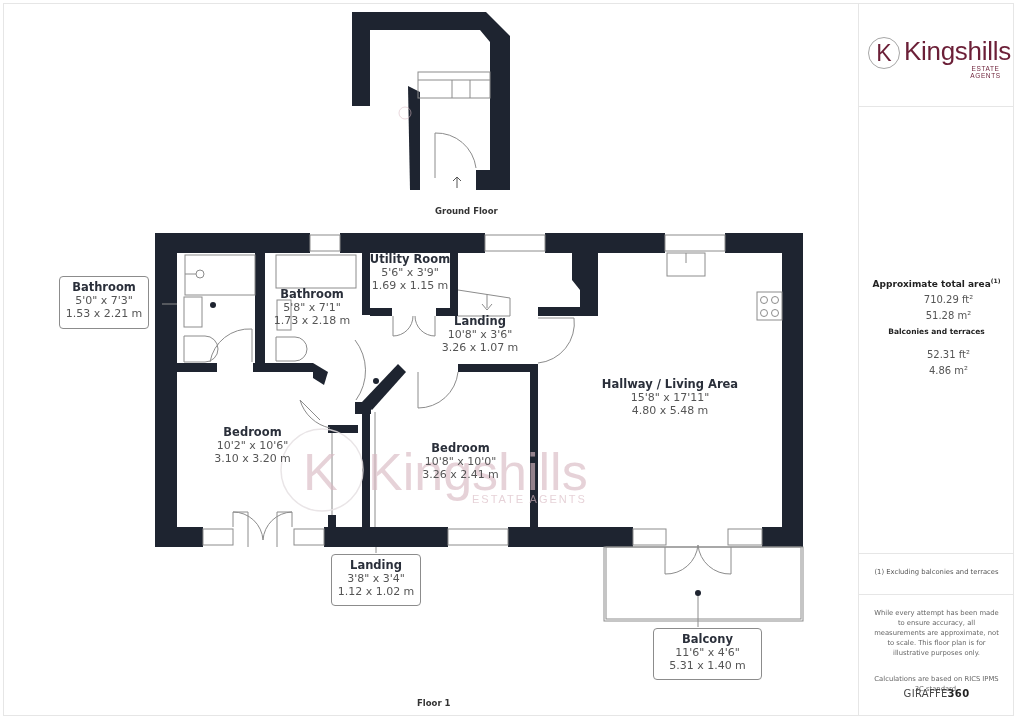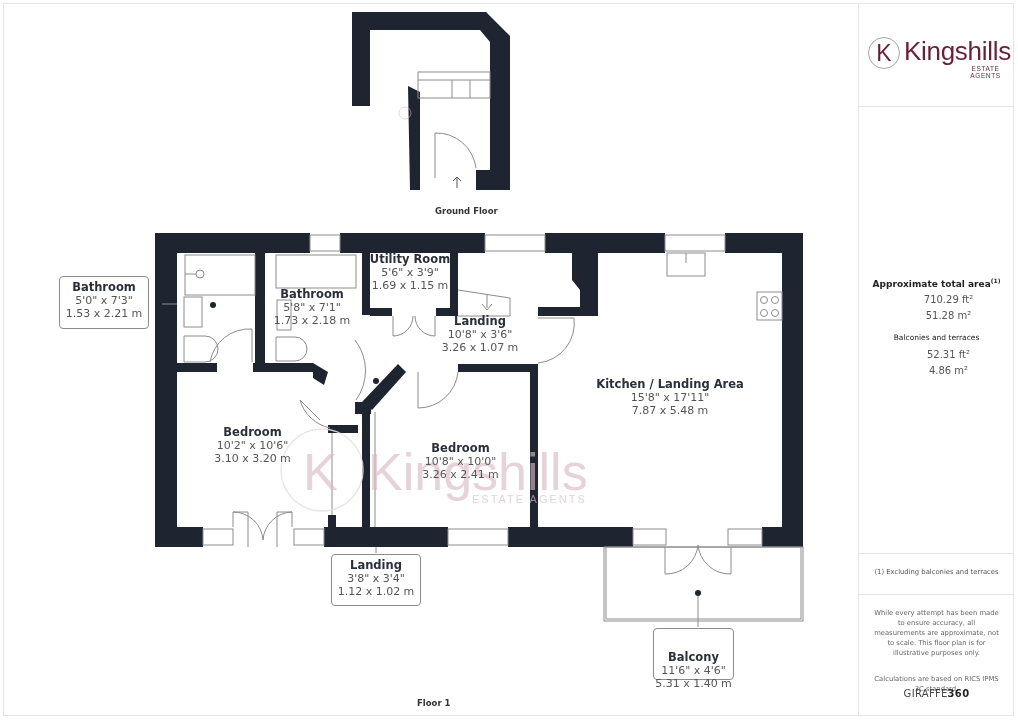--- a/index.html
+++ b/index.html
@@ -9,21 +9,21 @@
   .side{position:absolute;left:858px;top:3px;width:156px;height:713px;border-left:1px solid #e6e6e6;box-sizing:border-box;}
   .side .sec{position:absolute;left:0;width:100%;border-bottom:1px solid #e6e6e6;box-sizing:border-box;text-align:center;}
   .logo{top:0;height:104px;}
   .logo-k{position:absolute;left:9px;top:34px;width:32px;height:32px;border:1.5px solid #a7a7a7;border-radius:50%;box-sizing:border-box;color:#6b1f37;font-size:23px;line-height:30px;text-align:center;font-family:"Liberation Sans",sans-serif;}
   .logo-name{position:absolute;left:45px;top:33px;color:#6b1f37;font-size:26px;font-family:"Liberation Sans",sans-serif;letter-spacing:-0.3px;}
   .logo-sub{position:absolute;left:98px;top:62px;color:#6b1f37;font-size:6.5px;letter-spacing:0.6px;font-family:"Liberation Sans",sans-serif;}
   .areas{top:104px;height:447px;}
   .area-title{position:absolute;left:0;width:100%;top:170px;font-size:9px;font-weight:bold;color:#222;}
   .area-title sup{font-size:6px;}
   .area-val{position:absolute;left:12px;width:100%;font-size:10px;color:#555;}
-  .balc-title{position:absolute;left:0;width:100%;top:226px;font-size:7.5px;font-weight:normal;color:#222;}
+  .balc-title{position:absolute;left:0;width:100%;top:220px;font-size:7.5px;font-weight:bold;color:#222;}
   .note{top:547px;height:45px;font-size:6.8px;color:#555;line-height:45px;}
   .disc{top:596px;height:117px;border-bottom:none !important;}
   .disc p{margin:0;font-size:6.8px;color:#666;line-height:10px;padding:0 14px;}
   .giraffe{position:absolute;left:0;width:100%;top:89px;font-size:10px;color:#444;letter-spacing:0.3px;}
   .giraffe b{color:#222;}
   .label{position:absolute;text-align:center;white-space:nowrap;}
   .rname{font-weight:bold;font-size:11.5px;color:#2a2f3a;}
   .rdim{font-size:11px;color:#555;line-height:13px;}
   .callout{position:absolute;border:1px solid #8c8c8c;border-radius:4px;background:#fff;text-align:center;box-sizing:border-box;}
   .floor-label{position:absolute;font-size:8.5px;font-weight:bold;color:#333;}
@@ -189,40 +189,40 @@
     <div class="rname">Utility Room</div>
     <div class="rdim">5'6" x 3'9"</div>
     <div class="rdim">1.69 x 1.15 m</div>
   </div>
   <div class="label" style="left:430px;top:314px;width:100px;">
     <div class="rname">Landing</div>
     <div class="rdim">10'8" x 3'6"</div>
     <div class="rdim">3.26 x 1.07 m</div>
   </div>
   <div class="label" style="left:590px;top:377px;width:160px;">
-    <div class="rname">Kitchen / Landing Area</div>
+    <div class="rname">Hallway / Living Area</div>
     <div class="rdim">15'8" x 17'11"</div>
-    <div class="rdim">7.87 x 5.48 m</div>
+    <div class="rdim">4.80 x 5.48 m</div>
   </div>
   <div class="label" style="left:200px;top:425px;width:105px;">
     <div class="rname">Bedroom</div>
     <div class="rdim">10'2" x 10'6"</div>
     <div class="rdim">3.10 x 3.20 m</div>
   </div>
   <div class="label" style="left:408px;top:441px;width:105px;">
     <div class="rname">Bedroom</div>
     <div class="rdim">10'8" x 10'0"</div>
     <div class="rdim">3.26 x 2.41 m</div>
   </div>
   <div class="callout" style="left:331px;top:554px;width:90px;height:52px;padding-top:3px;">
     <div class="rname">Landing</div>
     <div class="rdim">3'8" x 3'4"</div>
     <div class="rdim">1.12 x 1.02 m</div>
   </div>
-  <div class="callout" style="left:653px;top:628px;width:81px;height:52px;padding-top:21px;">
+  <div class="callout" style="left:653px;top:628px;width:109px;height:52px;padding-top:3px;">
     <div class="rname">Balcony</div>
     <div class="rdim">11'6" x 4'6"</div>
     <div class="rdim">5.31 x 1.40 m</div>
   </div>
   <div class="floor-label" style="left:417px;top:698px;">Floor 1</div>
 </div>
 
 <div class="side">
   <div class="sec logo">
     <div class="logo-k">K</div>

